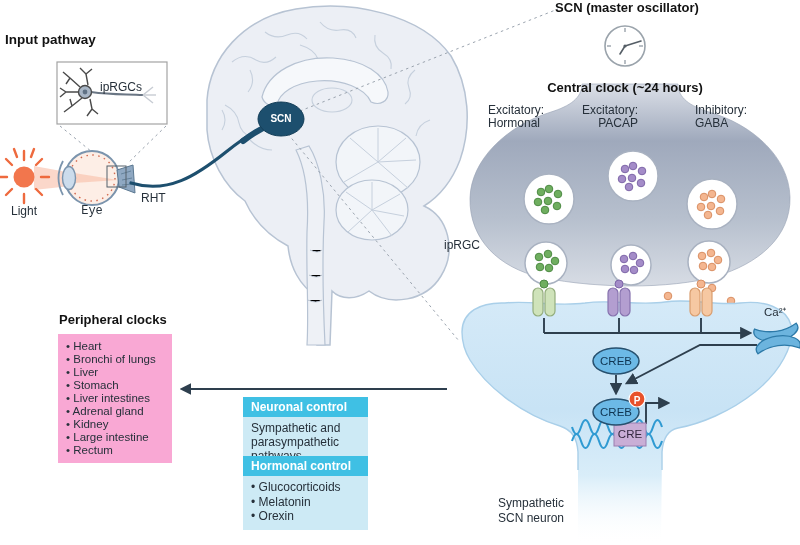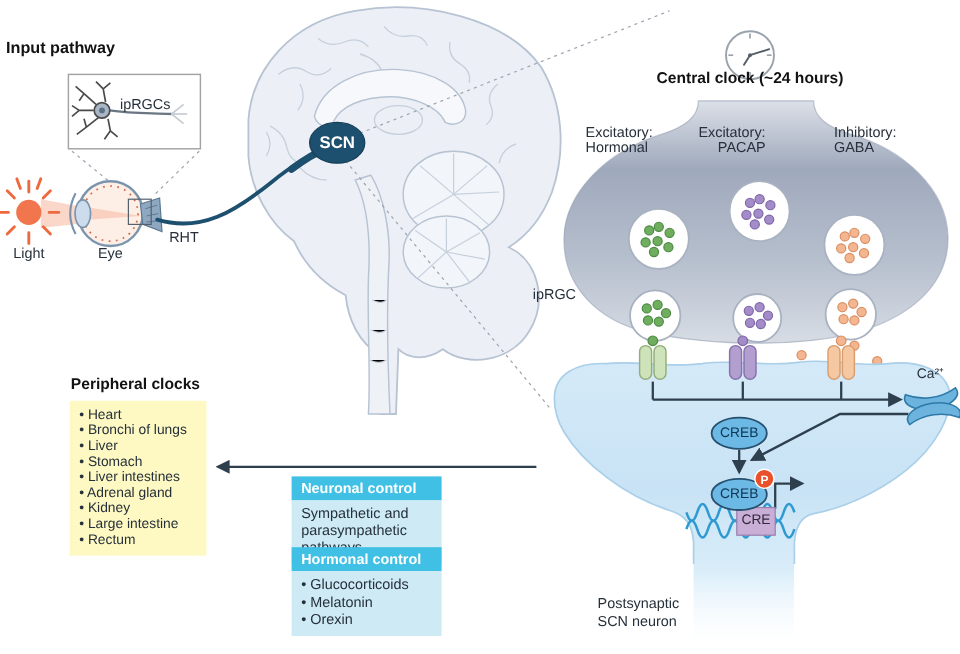--- a/index.html
+++ b/index.html
@@ -6,21 +6,21 @@
   #canvas{position:relative;width:800px;height:545px;background:#fff;overflow:hidden;
           font-family:"Liberation Sans",sans-serif;}
   svg{position:absolute;left:0;top:0;}
   .lbl{position:absolute;color:#26303a;font-size:12px;line-height:13px;white-space:nowrap;}
   .hd{font-weight:bold;color:#121212;font-size:13px;}
   .ctr{text-align:center;}
   .rgt{text-align:right;}
   .wht{color:#fff;}
   .small{font-size:11.5px;}
   .wrap{white-space:normal;}
-  .greenbox{position:absolute;left:58px;top:334px;width:102px;background:#fef9c3;
+  .greenbox{position:absolute;left:58px;top:334px;width:102px;background:#f9a8d4;
             padding:6px 4px 6px 8px;}
   .greenbox .li{font-size:11.5px;line-height:13px;color:#26303a;white-space:nowrap;}
   .li::before{content:"• ";color:#26303a;}
   .panelbox{position:absolute;left:243px;width:125px;}
   .panelbox .ph{background:#3fc0e4;color:#fff;font-weight:bold;font-size:12px;
                 padding:3px 8px;}
   .panelbox .pb{background:#cdeaf5;color:#26303a;font-size:12px;line-height:14px;
                 padding:4px 8px 6px 8px;}
   .panelbox .pb .li{font-size:12px;line-height:14.5px;}
   .corebox{position:absolute;left:677px;top:386px;width:103px;background:#e6d7ea;
@@ -313,25 +313,26 @@
   <ellipse cx="616" cy="361" rx="23" ry="13" fill="#6cb9e6" stroke="#27506e" stroke-width="1.5"></ellipse>
   <ellipse cx="616" cy="412" rx="23" ry="13" fill="#6cb9e6" stroke="#27506e" stroke-width="1.5"></ellipse>
   <circle cx="637" cy="399" r="8" fill="#e8512a" stroke="#fff" stroke-width="1.2"></circle>
 
   <path d="M447,389 L182,389" fill="none" stroke="#2e3f4e" stroke-width="1.8" marker-end="url(#arr)"></path>
 </svg>
 
 <div class="lbl hd" style="left:5px;top:33px;font-size:13.5px;">Input pathway</div>
 <div class="lbl" style="left:100px;top:81px;">ipRGCs</div>
 <div class="lbl ctr" style="left:2px;top:205px;width:44px;">Light</div>
-<div class="lbl ctr" style="left:72px;top:205px;width:40px;">Eye</div>
+<div class="lbl ctr" style="left:72px;top:205px;width:40px;font-family:Liberation Mono, monospace;">Eye</div>
 <div class="lbl" style="left:141px;top:192px;">RHT</div>
-<div class="lbl ctr wht" style="left:259px;top:112px;width:44px;font-weight:bold;font-size:14px;">SCN</div>
-
-<div class="lbl hd ctr" style="left:525px;top:58px;width:200px;">Central clock (~24 hours)</div>
+<div class="lbl ctr wht" style="left:259px;top:112px;width:44px;font-weight:bold;font-size:10px;">SCN</div>
+
+<div class="lbl hd ctr" style="left:527px;top:1px;width:200px;">SCN (master oscillator)</div>
+<div class="lbl hd ctr" style="left:525px;top:81px;width:200px;">Central clock (~24 hours)</div>
 
 <div class="lbl" style="left:488px;top:104px;">
   <div>Excitatory:</div>
   <div>Hormonal</div>
 </div>
 <div class="lbl rgt" style="left:576px;top:104px;width:62px;">
   <div>Excitatory:</div>
   <div>PACAP</div>
 </div>
 <div class="lbl" style="left:695px;top:104px;">
@@ -341,21 +342,21 @@
 
 <div class="lbl" style="left:444px;top:239px;">ipRGC</div>
 <div class="lbl small" style="left:764px;top:306px;">Ca²⁺</div>
 
 <div class="lbl ctr" style="left:594px;top:355px;width:44px;font-size:11.5px;color:#0f3552;">CREB</div>
 <div class="lbl ctr" style="left:594px;top:406px;width:44px;font-size:11.5px;color:#0f3552;">CREB</div>
 <div class="lbl ctr wht" style="left:631px;top:394px;width:12px;font-size:10px;font-weight:bold;">P</div>
 <div class="lbl ctr" style="left:614px;top:428px;width:32px;font-size:11.5px;color:#33283f;">CRE</div>
 
 
-<div class="lbl wrap" style="left:498px;top:496px;width:92px;line-height:15px;">Postsynaptic SCN neuron</div>
+<div class="lbl wrap" style="left:498px;top:496px;width:92px;line-height:15px;">Sympathetic SCN neuron</div>
 
 <div class="lbl hd" style="left:59px;top:313px;">Peripheral clocks</div>
 <div class="greenbox">
   <div class="li">Heart</div>
   <div class="li">Bronchi of lungs</div>
   <div class="li">Liver</div>
   <div class="li">Stomach</div>
   <div class="li">Liver intestines</div>
   <div class="li">Adrenal gland</div>
   <div class="li">Kidney</div>

